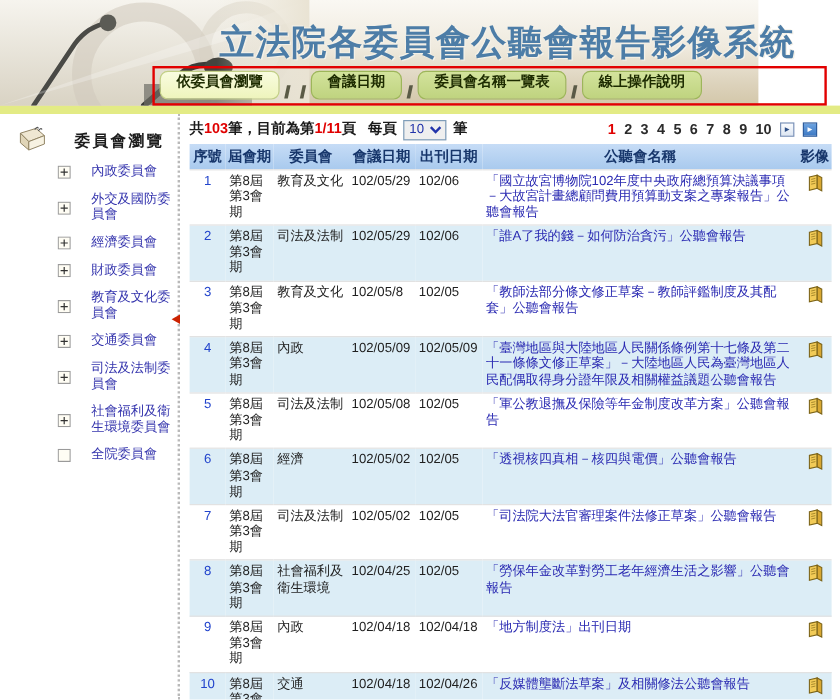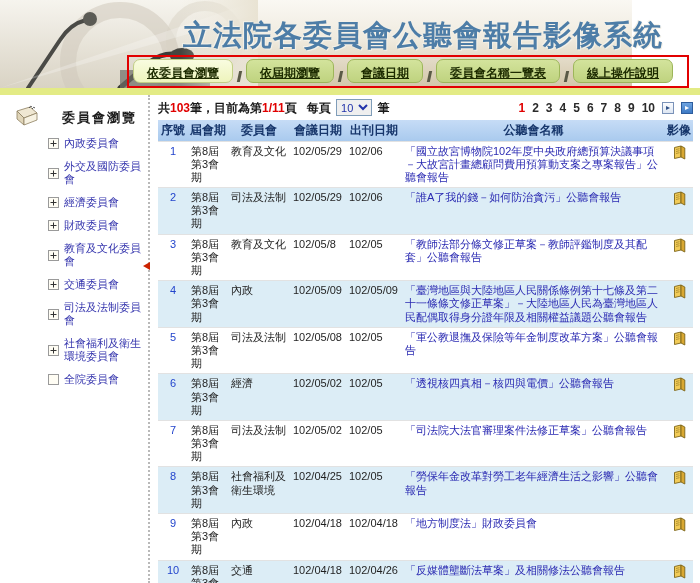--- a/index.html
+++ b/index.html
@@ -9,48 +9,48 @@
   
   .header { position:relative; width:632px; height:88px;
     background:linear-gradient(#faf8f3 0%, #efeade 45%, #dcd2bb 80%, #d3c7a9 100%); }
   .mic-art { position:absolute; left:0; top:0; width:258px; height:88px; }
   .page-title { position:absolute; left:183px; top:16px; width:480px; text-align:center;
     font-size:29px; font-weight:bold; letter-spacing:1px; color:#4d7da7;
     text-shadow:1px 1px 0 #f4f1e8, -1px -1px 0 #f4f1e8; white-space:nowrap; }
 
   .nav-box { position:absolute; left:127px; top:55px; width:562px; height:33px;
     border:2px solid #e20000; display:flex; align-items:flex-end; padding:0 2px 3px 4px; }
-  .tab { height:24px; display:flex; align-items:flex-end; padding:0 13px;
+  .tab { height:24px; display:flex; align-items:flex-start; padding:0 13px;
     background:linear-gradient(#d3e39c,#bfd37f); border:1px solid #9db65a;
     border-radius:7px; font-size:12px; font-weight:bold; color:#1d2b00;
-    cursor:pointer; white-space:nowrap;text-decoration:underline; }
+    cursor:pointer; white-space:nowrap; }
   .tab.active { background:linear-gradient(#f9fce0,#eef4bc); border-color:#c2cf86; }
   .tab-sep { width:3px; height:11px; background:#5a5a46; margin:0 5px 1px 5px;
     align-self:flex-end; transform:skewX(-12deg); }
   .green-bar { width:700px; height:7px; background:#e3eb85; }
 
   
   .content { display:flex; width:700px; height:488px; }
   .sidebar { width:150px; flex:none; border-right:2px dotted #b9b9b9; padding:6px 0 0 8px;
     position:relative; }
   .sidebar-head { display:flex; align-items:flex-end; gap:22px; margin:4px 0 10px 6px; }
   .sidebar-title { font-size:13px; font-weight:bold; color:#1c1c1c; letter-spacing:2px; }
   .side-list { list-style:none; }
-  .side-item { display:flex; align-items:center; gap:5px; margin:0 0 10px 0;
+  .side-item { display:flex; align-items:center; gap:17px; margin:0 0 10px 0;
     font-size:11px; color:#3434ad; cursor:pointer; line-height:13px;padding-left:40px; }
   .box-icon { width:11px; height:11px; flex:none; }
   .red-arrow { position:absolute; left:143px; top:167px; width:0; height:0;
     border-top:4px solid transparent; border-bottom:4px solid transparent;
     border-right:7px solid #cc2200; }
 
   .main { flex:1; padding:3px 7px 0 8px; }
 
   
   .stats-row { display:flex; justify-content:space-between; align-items:center;
-    margin:1px 0 3px 0; }
+    margin:1px 12px 3px 0; }
   .stats { font-size:12px; font-weight:bold; color:#1a1a1a; white-space:nowrap; }
   .stats .red { color:#e00000; }
   .per-page-select { font-size:11px; color:#2233aa; width:36px; height:17px;
     margin:0 2px; border:1px solid #7f9db9; }
   .pager { display:flex; align-items:center; gap:7px; font-size:12px; font-weight:bold; }
   .pager a { color:#2b2b2b; text-decoration:none; cursor:pointer; }
   .pager a.current { color:#e00000; }
   .pg-btn { width:12px; height:12px; display:inline-flex; align-items:center;
     justify-content:center; font-size:8px; line-height:1; cursor:pointer;
     border:1px solid #7a92b8; background:linear-gradient(#fbfcfe,#dde6f2); color:#2d4f86; }
@@ -100,23 +100,20 @@
   </svg>
   <div class="page-title">立法院各委員會公聽會報告影像系統</div>
 
   <div class="nav-box">
 
       <div class="tab active">
         <span>依委員會瀏覽</span>
       </div>
       <span class="tab-sep"></span>
 
-      <div class="tab">
-        <span>依屆期瀏覽</span>
-      </div>
       <span class="tab-sep"></span>
 
       <div class="tab">
         <span>會議日期</span>
       </div>
       <span class="tab-sep"></span>
 
       <div class="tab">
         <span>委員會名稱一覽表</span>
       </div>
@@ -436,21 +433,21 @@
               </svg>
             </td>
           </tr>
 
           <tr>
             <td class="no">9</td>
             <td>第8屆第3會期</td>
             <td>內政</td>
             <td class="date">102/04/18</td>
             <td class="date">102/04/18</td>
-            <td class="title"><a>「地方制度法」財政委員會</a></td>
+            <td class="title"><a>「地方制度法」出刊日期</a></td>
             <td class="img">
               <svg width="13" height="15" viewBox="0 0 13 15">
                 <path d="M1.5 2.5 L8 1 L8 12 L1.5 13.5 Z" fill="#f2cb57" stroke="#7c6418" stroke-width="0.9"></path>
                 <path d="M8 1 L11.8 3 L11.8 14 L8 12 Z" fill="#d9a832" stroke="#7c6418" stroke-width="0.9"></path>
                 <path d="M3 4.5 L6.5 3.7 M3 6.5 L6.5 5.7 M3 8.5 L6.5 7.7" stroke="#9a7d22" stroke-width="0.7" fill="none"></path>
               </svg>
             </td>
           </tr>
 
           <tr>

